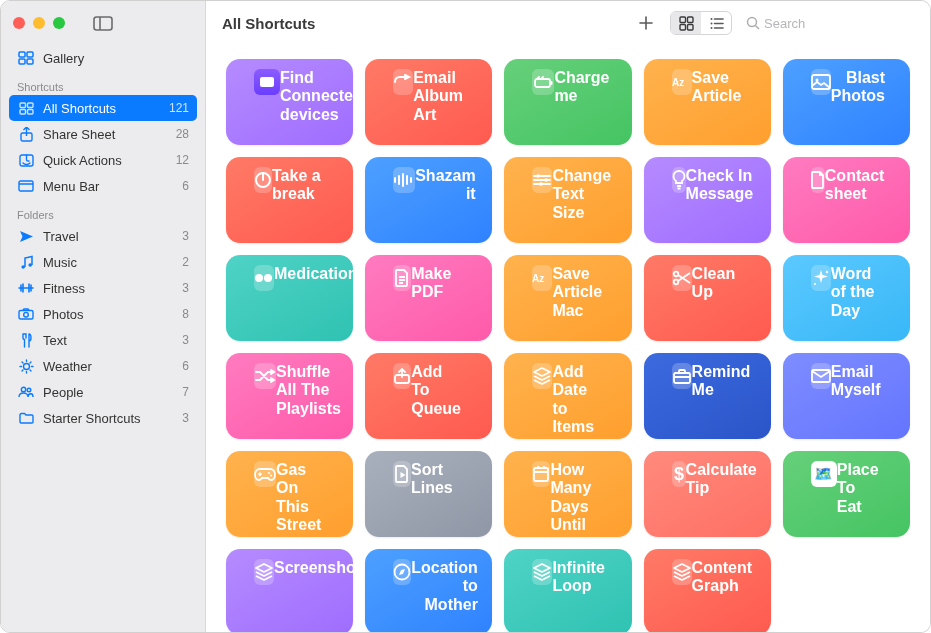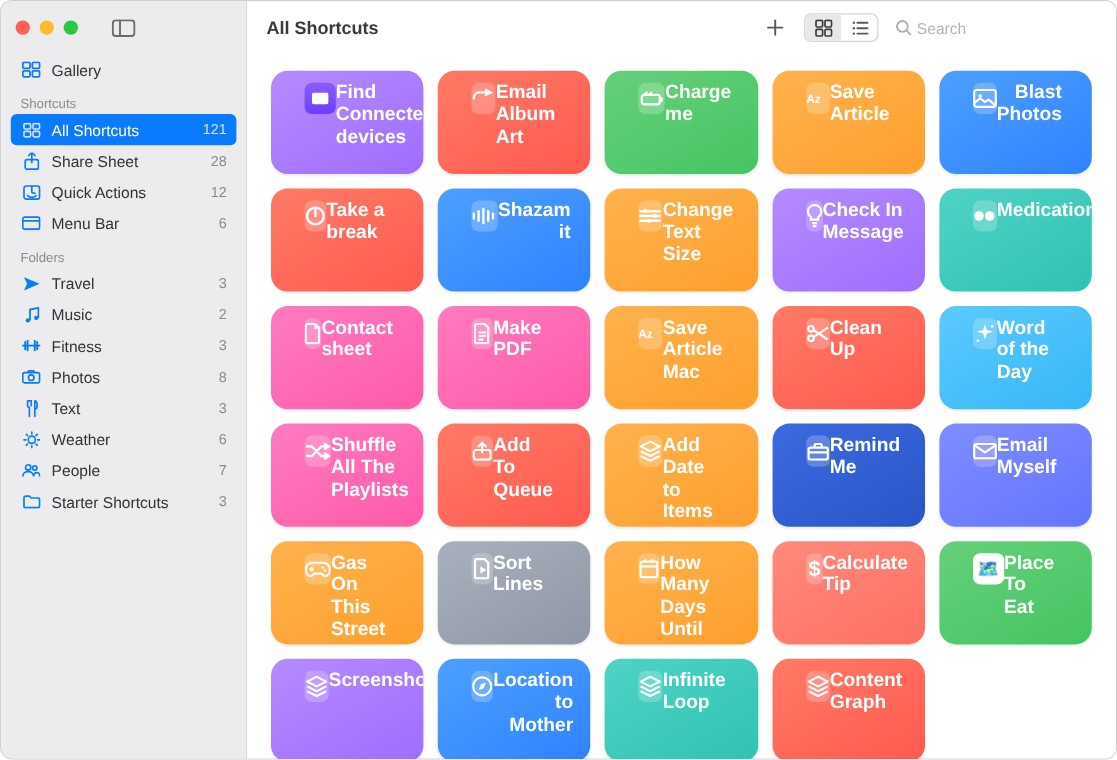--- a/index.html
+++ b/index.html
@@ -347,37 +347,37 @@
           <div class="card g-purple">
             <div class="cicn">
               <svg width="14" height="20" viewBox="0 0 14 20" fill="none" stroke="#fff" stroke-width="1.8">
                 <path d="M7 1C4 1 1.5 3 1.5 6.5c0 2 1 3.5 2.5 4.5v2h6v-2c1.5-1 2.5-2.5 2.5-4.5C12.5 3 10 1 7 1z"></path>
                 <line x1="5" y1="16" x2="9" y2="16"></line>
                 <line x1="5.5" y1="18.5" x2="8.5" y2="18.5"></line>
               </svg>
             </div>
             <div class="clbl">Check In Message</div>
           </div>
+          <div class="card g-pink">
+            <div class="cicn">
+              <svg width="14" height="18" viewBox="0 0 14 18" fill="none" stroke="#fff" stroke-width="1.8">
+                <path d="M2 1h7l3 3v12a1 1 0 0 1-1 1H2a1 1 0 0 1-1-1V2a1 1 0 0 1 1-1z"></path>
+                <path d="M9 1v3h3"></path>
+              </svg>
+            </div>
+            <div class="clbl">Contact sheet</div>
+          </div>
           <div class="card g-teal">
             <div class="cicn">
               <svg width="20" height="14" viewBox="0 0 20 14" fill="#fff">
                 <circle cx="5" cy="7" r="4"></circle>
                 <circle cx="14" cy="7" r="4"></circle>
               </svg>
             </div>
             <div class="clbl">Medication</div>
-          </div>
-          <div class="card g-pink">
-            <div class="cicn">
-              <svg width="14" height="18" viewBox="0 0 14 18" fill="none" stroke="#fff" stroke-width="1.8">
-                <path d="M2 1h7l3 3v12a1 1 0 0 1-1 1H2a1 1 0 0 1-1-1V2a1 1 0 0 1 1-1z"></path>
-                <path d="M9 1v3h3"></path>
-              </svg>
-            </div>
-            <div class="clbl">Contact sheet</div>
           </div>
           <div class="card g-pink">
             <div class="cicn">
               <svg width="14" height="18" viewBox="0 0 14 18" fill="none" stroke="#fff" stroke-width="1.8">
                 <path d="M2 1h7l3 3v12a1 1 0 0 1-1 1H2a1 1 0 0 1-1-1V2a1 1 0 0 1 1-1z"></path>
                 <line x1="4" y1="8" x2="10" y2="8"></line>
                 <line x1="4" y1="11" x2="10" y2="11"></line>
                 <line x1="4" y1="14" x2="8" y2="14"></line>
               </svg>
             </div>

